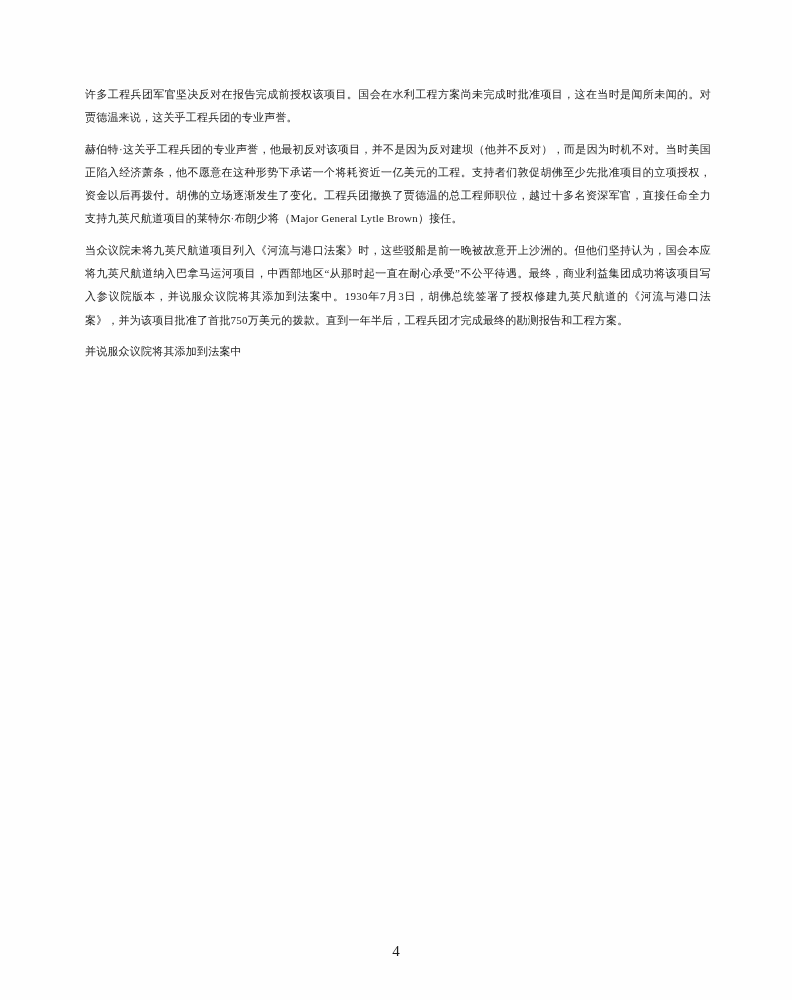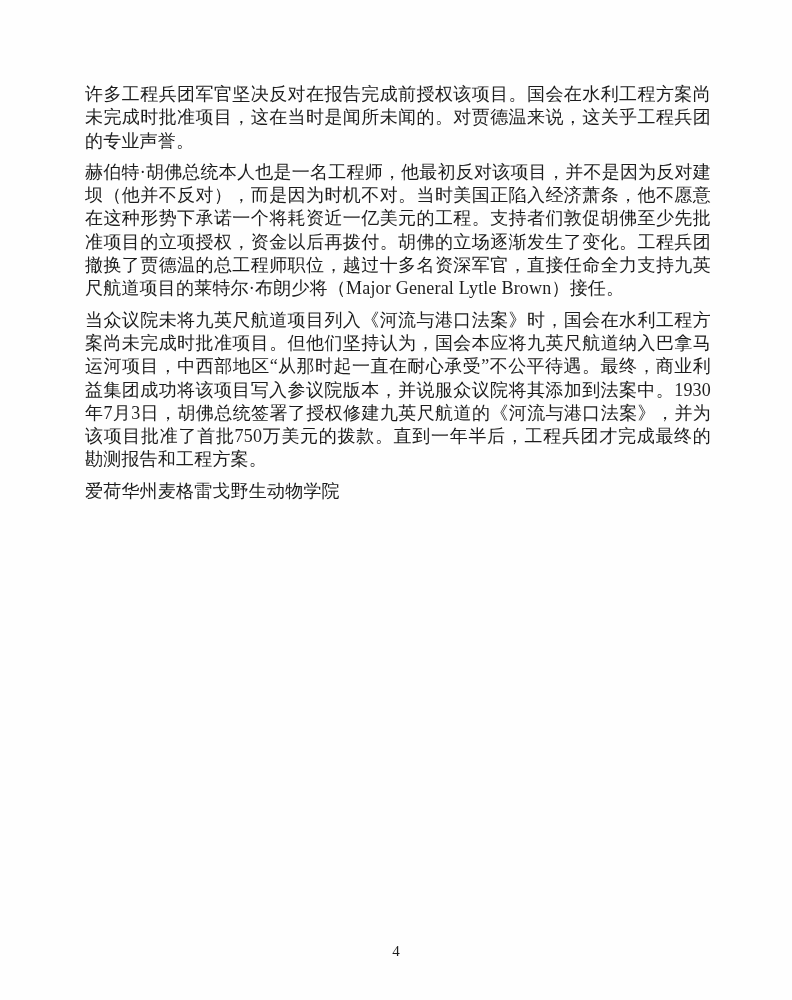--- a/index.html
+++ b/index.html
@@ -18,21 +18,21 @@
     overflow: hidden;
   }
   .content {
     position: absolute;
     top: 83px;
     left: 85px;
     width: 626px;
   }
   .content p {
     margin: 0 0 8px 0;
-    font-size: 18px;
+    font-size: 11px;
     line-height: 23.3px;
     text-align: justify;
     text-justify: inter-ideograph;
     letter-spacing: 0.2px;
     word-break: break-word;
   }
   .content p.heading {
     text-align: left;
   }
   .page-number {
@@ -45,20 +45,20 @@
     line-height: 20px;
     color: #1c1c1c;
   }
 </style>
 </head>
 <body>
 
 <div class="page">
   <main class="content">
     <p>许多工程兵团军官坚决反对在报告完成前授权该项目。国会在水利工程方案尚未完成时批准项目，这在当时是闻所未闻的。对贾德温来说，这关乎工程兵团的专业声誉。</p>
-    <p>赫伯特·胡佛总统本人也是一名工程师，他最初反对该项目，并不是因为反对建坝（他并不反对），而是因为时机不对。当时美国正陷入经济萧条，他不愿意在这种形势下承诺一个将耗资近一亿美元的工程。支持者们敦促胡佛至少先批准项目的立项授权，资金以后再拨付。胡佛的立场逐渐发生了变化。工程兵团撤换了贾德温的总工程师职位，越过十多名资深军官，直接任命全力支持九英尺航道项目的莱特尔·布朗少将（Major General Lytle Brown）接任。</p>
-    <p>当众议院未将九英尺航道项目列入《河流与港口法案》时，国会在水利工程方案尚未完成时批准项目。但他们坚持认为，国会本应将九英尺航道纳入巴拿马运河项目，中西部地区“从那时起一直在耐心承受”不公平待遇。最终，商业利益集团成功将该项目写入参议院版本，并说服众议院将其添加到法案中。1930年7月3日，胡佛总统签署了授权修建九英尺航道的《河流与港口法案》，并为该项目批准了首批750万美元的拨款。直到一年半后，工程兵团才完成最终的勘测报告和工程方案。</p>
-    <p class="heading">爱荷华州麦格雷戈野生动物学院</p>
+    <p>赫伯特·这关乎工程兵团的专业声誉，他最初反对该项目，并不是因为反对建坝（他并不反对），而是因为时机不对。当时美国正陷入经济萧条，他不愿意在这种形势下承诺一个将耗资近一亿美元的工程。支持者们敦促胡佛至少先批准项目的立项授权，资金以后再拨付。胡佛的立场逐渐发生了变化。工程兵团撤换了贾德温的总工程师职位，越过十多名资深军官，直接任命全力支持九英尺航道项目的莱特尔·布朗少将（Major General Lytle Brown）接任。</p>
+    <p>当众议院未将九英尺航道项目列入《河流与港口法案》时，这些驳船是前一晚被故意开上沙洲的。但他们坚持认为，国会本应将九英尺航道纳入巴拿马运河项目，中西部地区“从那时起一直在耐心承受”不公平待遇。最终，商业利益集团成功将该项目写入参议院版本，并说服众议院将其添加到法案中。1930年7月3日，胡佛总统签署了授权修建九英尺航道的《河流与港口法案》，并为该项目批准了首批750万美元的拨款。直到一年半后，工程兵团才完成最终的勘测报告和工程方案。</p>
+    <p class="heading">并说服众议院将其添加到法案中</p>
   </main>
   <footer class="page-number">
     <span>4</span>
   </footer>
 </div>
 
 </body></html>

